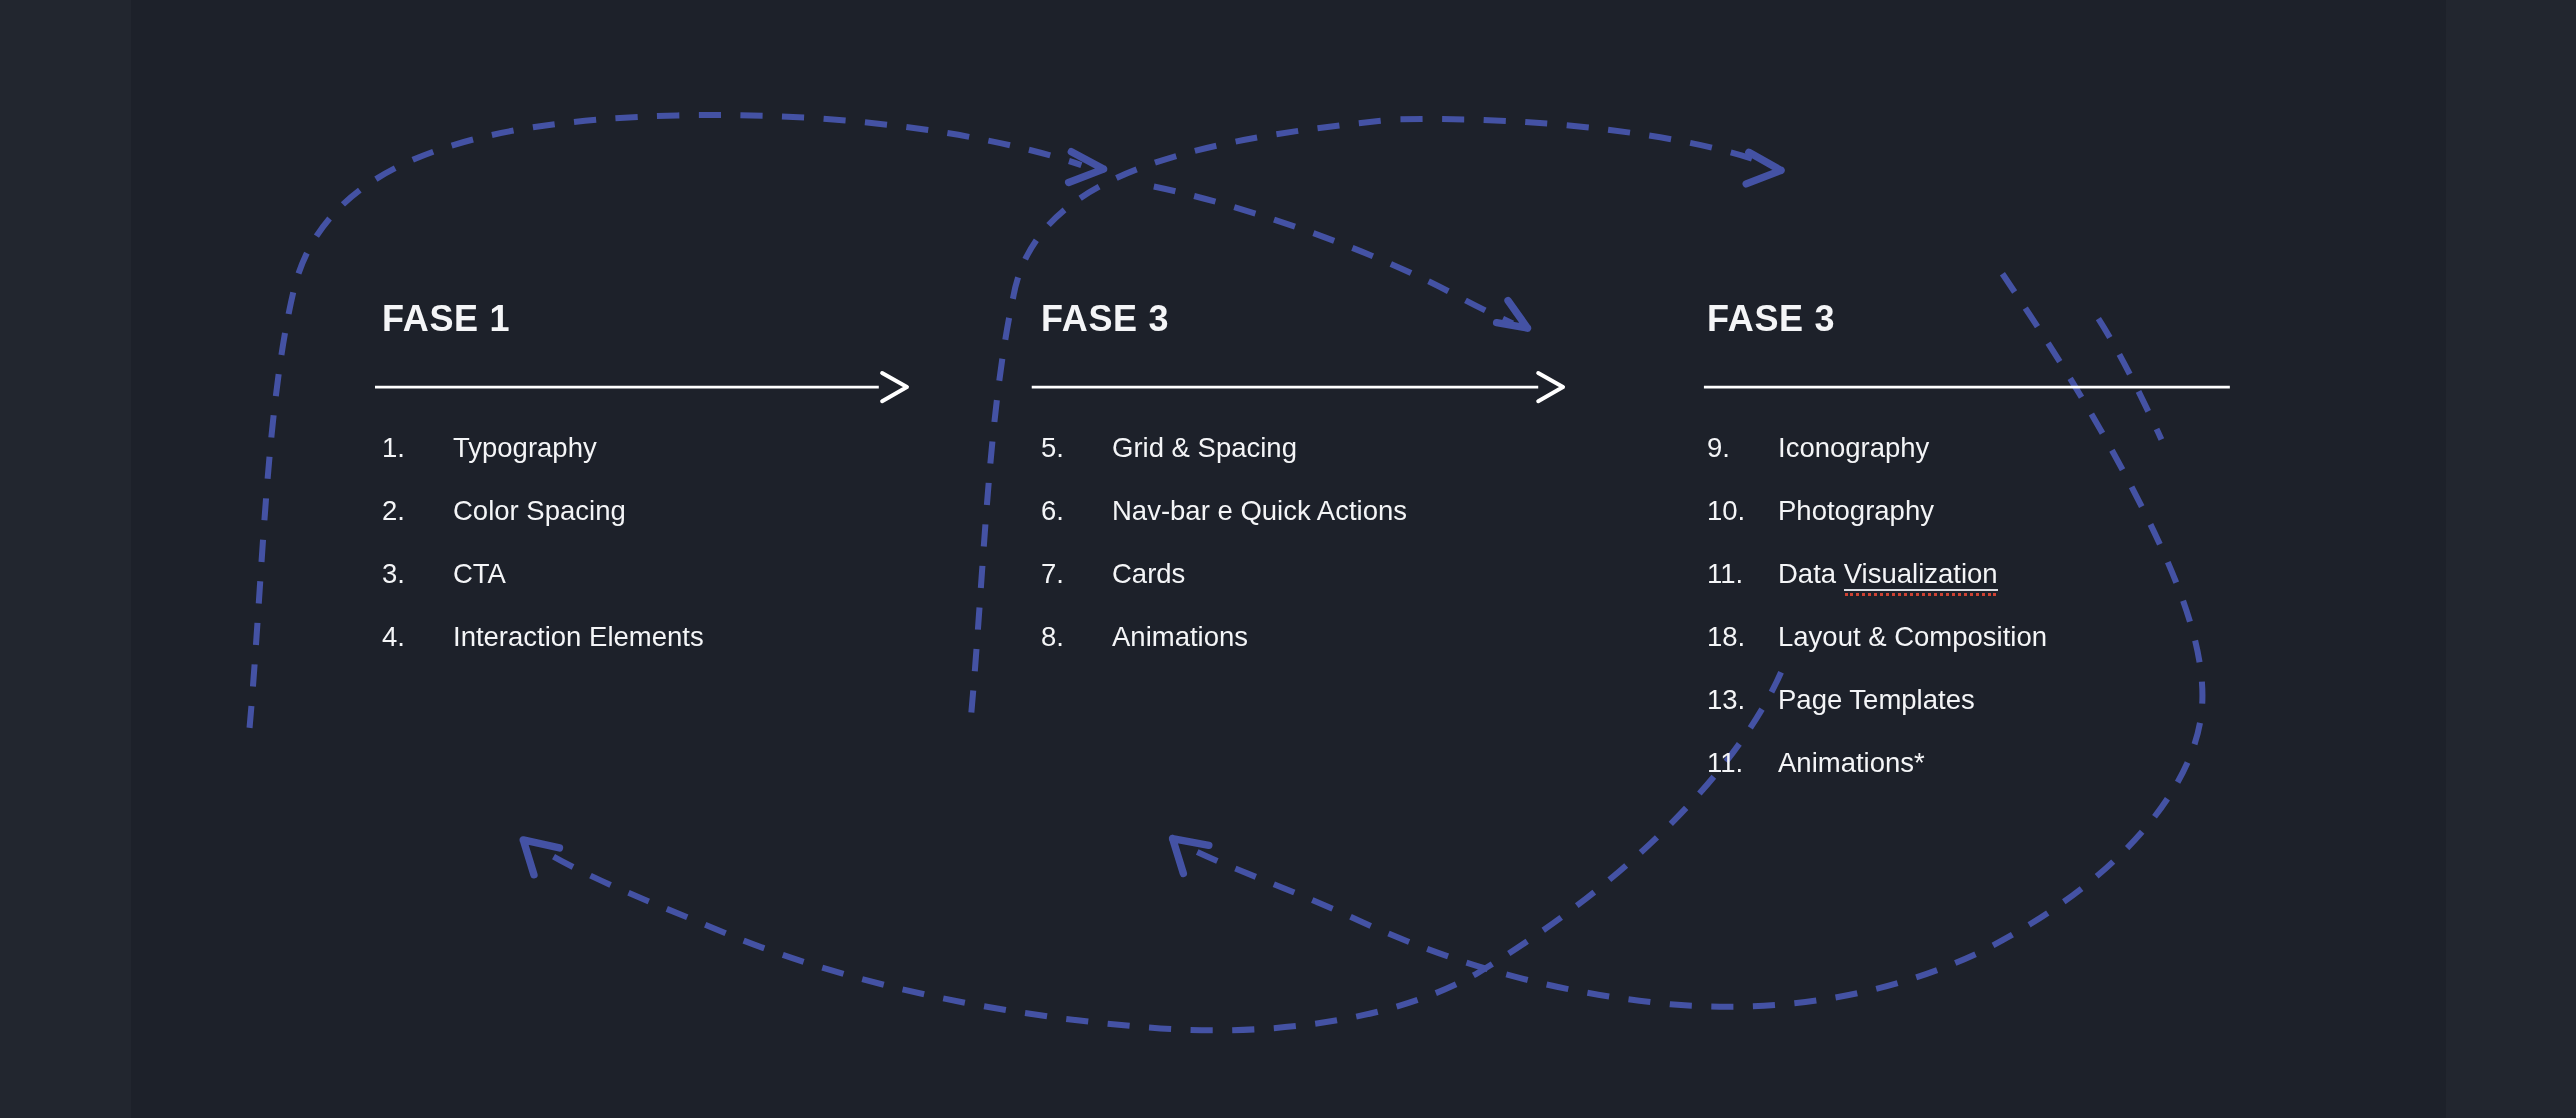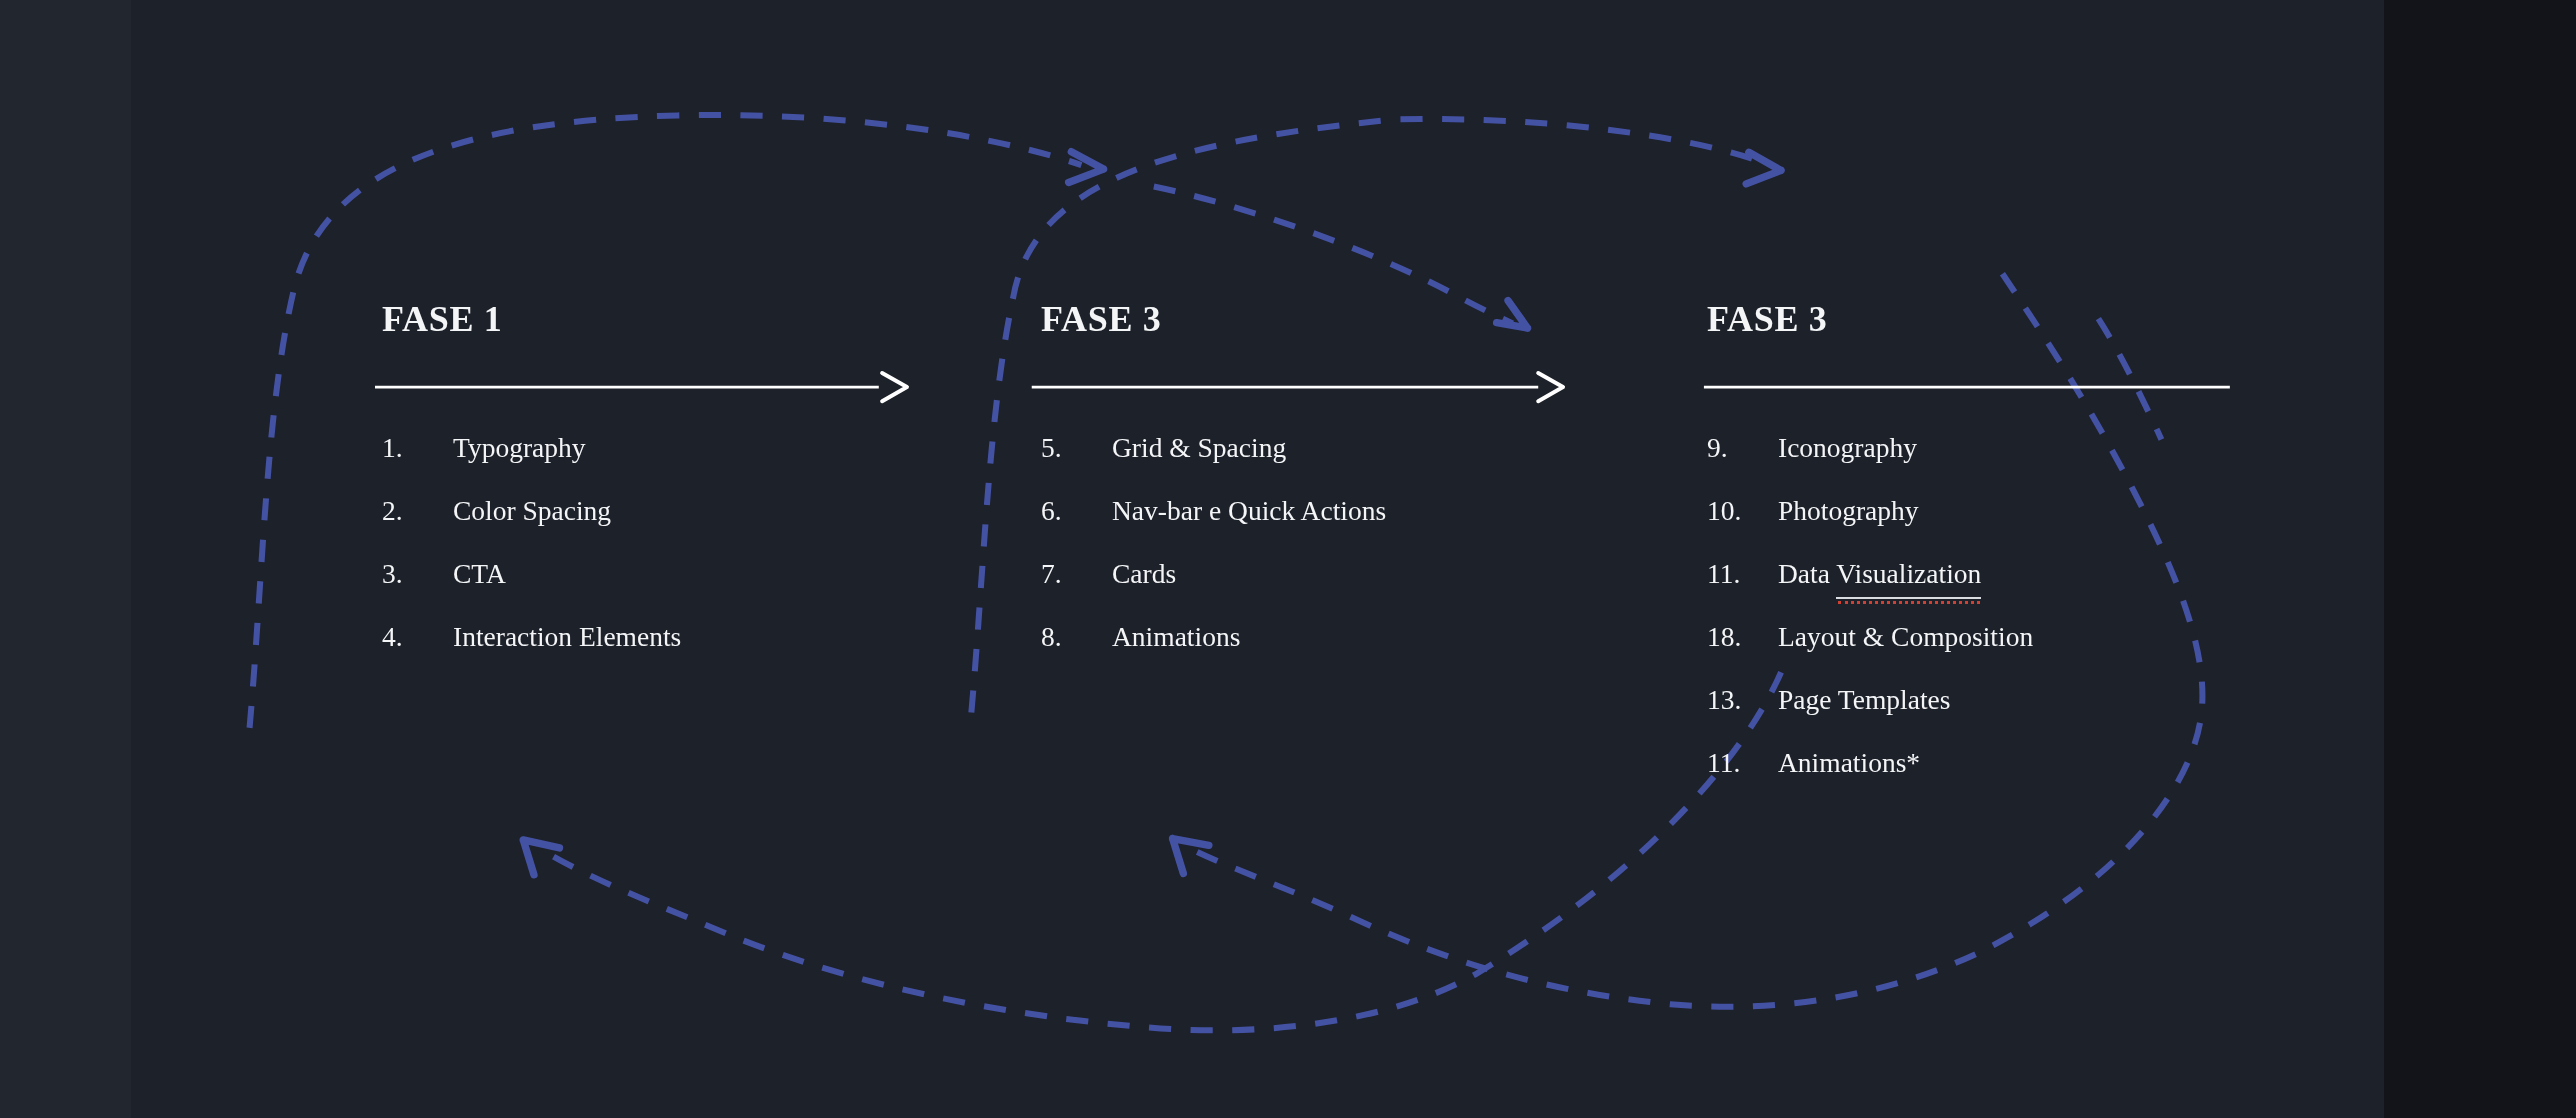--- a/index.html
+++ b/index.html
@@ -1,21 +1,21 @@
 <!DOCTYPE html>
 <html style="--bg: #1d212a; --strip: #22262f; --txt: #f4f5f7; --dash: #4452a4; --spell: #cf4233; --white: #ffffff;font-size:10.7px"><head>
 <meta charset="utf-8">
 <style>
   html,body{margin:0;padding:0;background:#121419;}
   .stage{
     position:relative;
-    width:2384px;height:1119px;
+    width:2576px;height:1119px;
     background:var(--bg,#1d212a);
     overflow:hidden;
-    font-family:Liberation Serif, serif;
+    font-family:Liberation Sans, sans-serif;
   }
   .side-strip{
     position:absolute;top:0;bottom:0;
     background:var(--strip,#22262f);
   }
   .side-strip.left{left:0;width:131px;}
   .side-strip.right{left:2446px;right:0;}
   svg.overlay{position:absolute;left:0;top:0;}
   .phase-col{position:absolute;top:301px;width:604px;}
   .phase-title{
@@ -30,21 +30,21 @@
   .phase-list li{
     display:flex;align-items:baseline;
     height:27px;margin-bottom:36px;
     color:var(--txt,#f4f5f7);
     font-size:27.5px;line-height:1.05;white-space:nowrap;
   }
   .item-num{display:inline-block;width:71px;flex:0 0 71px;}
   .spell{
     position:relative;
     border-bottom:2px solid #d9dce1;
-    padding-bottom:8px;
+    padding-bottom:0;
   }
   .spell::after{
     content:"";
     position:absolute;left:1.3px;right:1.3px;bottom:-6.7px;
     border-top:3.4px dotted var(--spell,#cf4233);
   }
   .dash-arc{
     fill:none;
     stroke:var(--dash,#4452a4);
     stroke-width:9;

